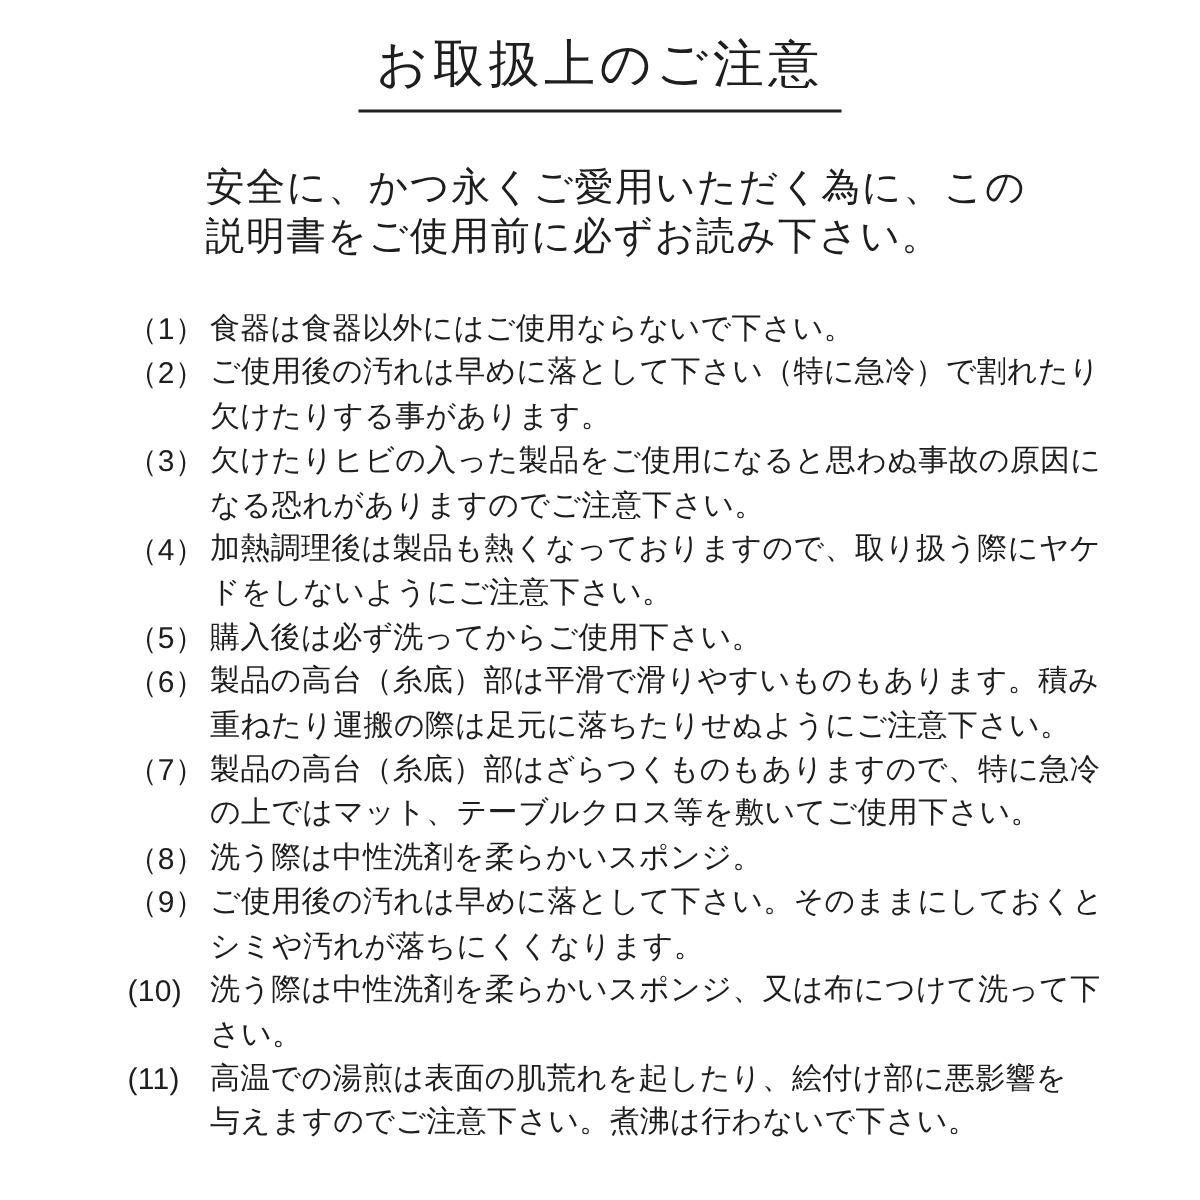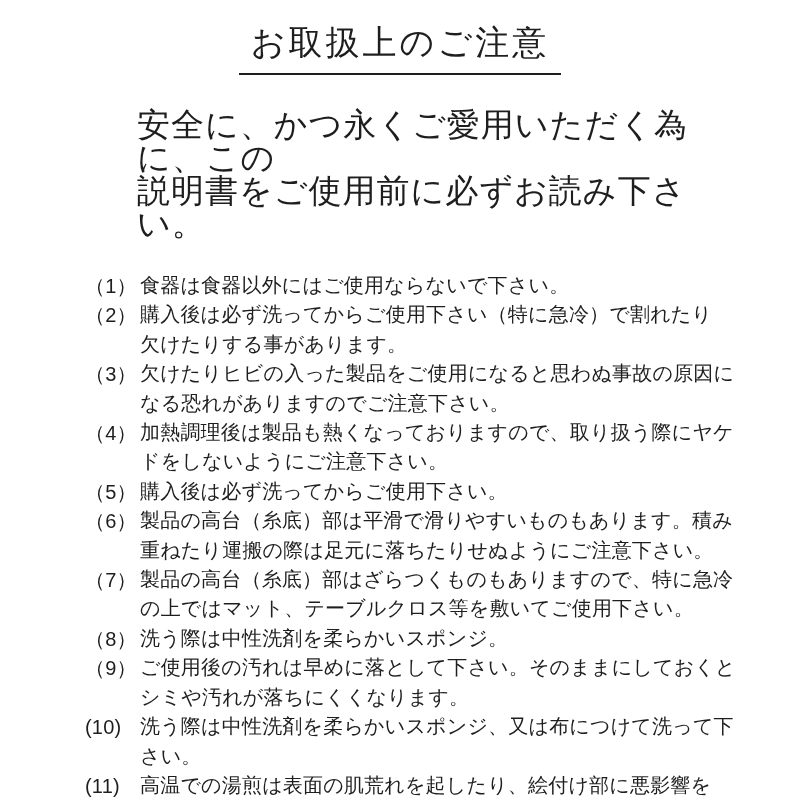--- a/index.html
+++ b/index.html
@@ -21,21 +21,21 @@
     display: inline-block;
     margin: 0;
     font-size: 34px;
     font-weight: normal;
     letter-spacing: 3px;
     border-bottom: 2px solid #1e1e1e;
     padding: 0 12px 7px 12px;
   }
   .intro {
     margin: 33px 60px 0 137px;
-    font-size: 33px;
+    font-size: 26px;
     line-height: 33px;
     letter-spacing: 1px;
   }
   .list {
     margin-top: 32px;
     font-size: 20px;
     line-height: 29.4px;
     letter-spacing: 0.2px;
   }
   .item { display: flex; }
@@ -66,21 +66,21 @@
     <div class="item">
       <span class="num">（1）</span>
       <span class="text">
         <span class="line">食器は食器以外にはご使用ならないで下さい。</span>
       </span>
     </div>
 
     <div class="item">
       <span class="num">（2）</span>
       <span class="text">
-        <span class="line">購入後は必ず洗ってからご使用下さい（特に急冷）で割れたり</span>
+        <span class="line">ご使用後の汚れは早めに落として下さい（特に急冷）で割れたり</span>
         <span class="line">欠けたりする事があります。</span>
       </span>
     </div>
 
     <div class="item">
       <span class="num">（3）</span>
       <span class="text">
         <span class="line">欠けたりヒビの入った製品をご使用になると思わぬ事故の原因に</span>
         <span class="line">なる恐れがありますのでご注意下さい。</span>
       </span>

